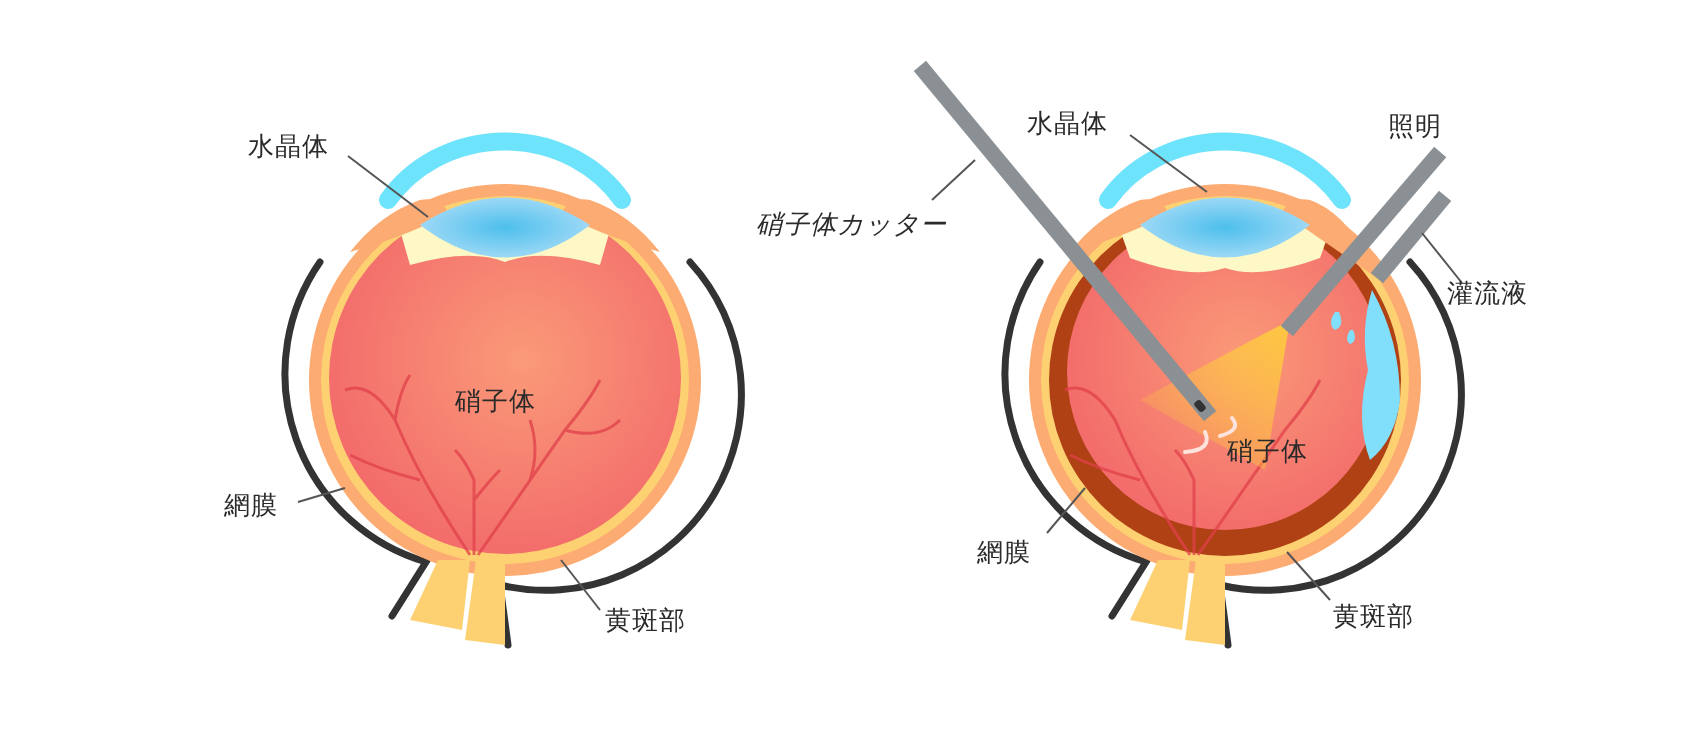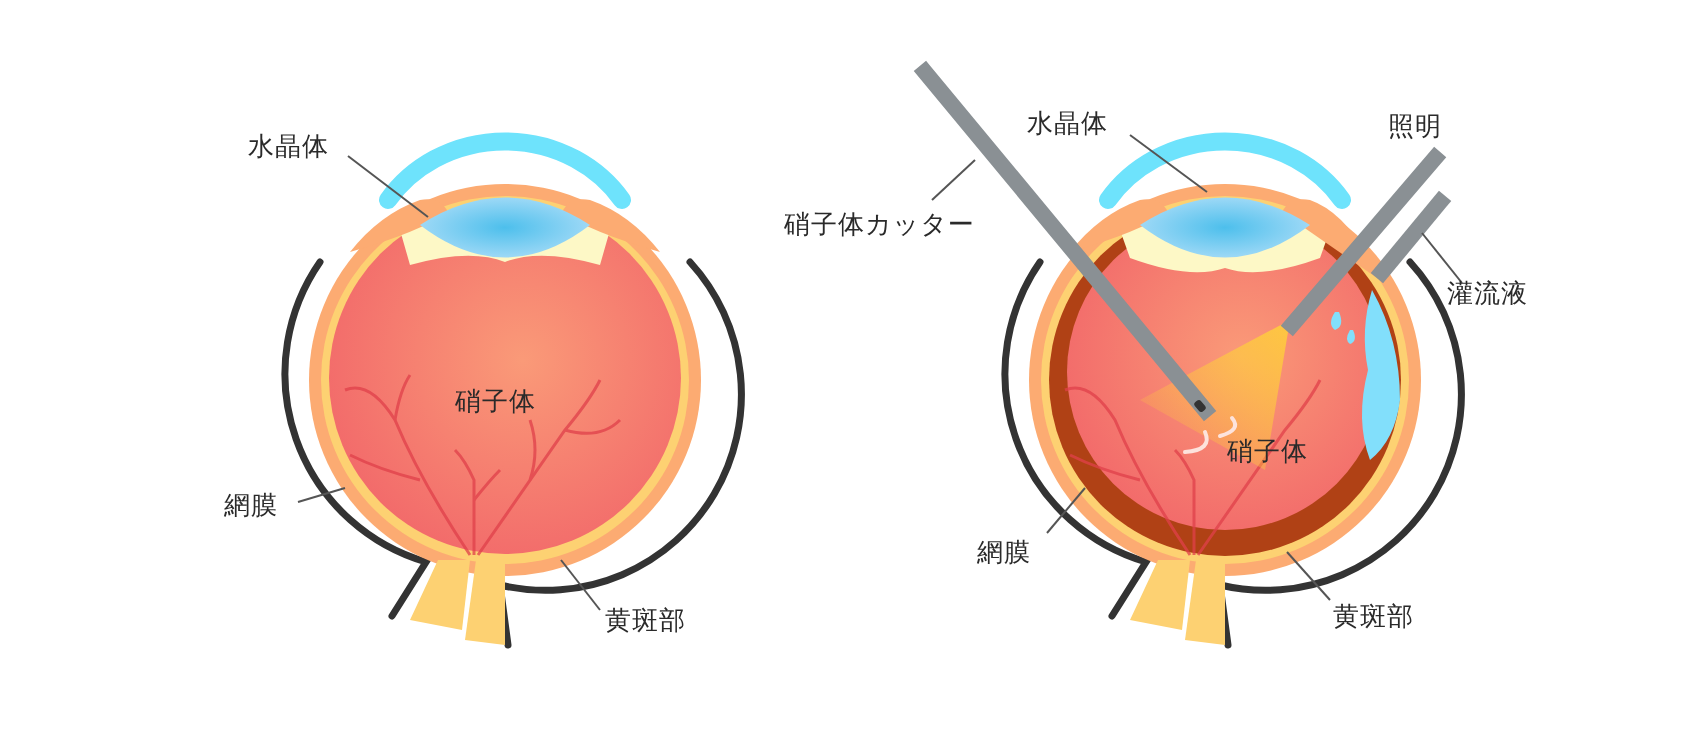--- a/index.html
+++ b/index.html
@@ -109,18 +109,18 @@
     <line x1="1287" y1="552" x2="1330" y2="600"></line>
   </g>
 </svg>
 
 <div class="label" style="left:248px;top:133px;">水晶体</div>
 <div class="label" style="left:455px;top:388px;">硝子体</div>
 <div class="label" style="left:224px;top:492px;">網膜</div>
 <div class="label" style="left:605px;top:607px;">黄斑部</div>
 
 <div class="label" style="left:1027px;top:110px;">水晶体</div>
-<div class="label" style="left:784px;top:211px;">硝子体カッター</div>
+<div class="label" style="left:756px;top:211px;font-style:italic;">硝子体カッター</div>
 <div class="label" style="left:1388px;top:113px;">照明</div>
 <div class="label" style="left:1447px;top:280px;">灌流液</div>
 <div class="label" style="left:1227px;top:438px;">硝子体</div>
 <div class="label" style="left:977px;top:539px;">網膜</div>
 <div class="label" style="left:1333px;top:603px;">黄斑部</div>
 
 </body></html>

